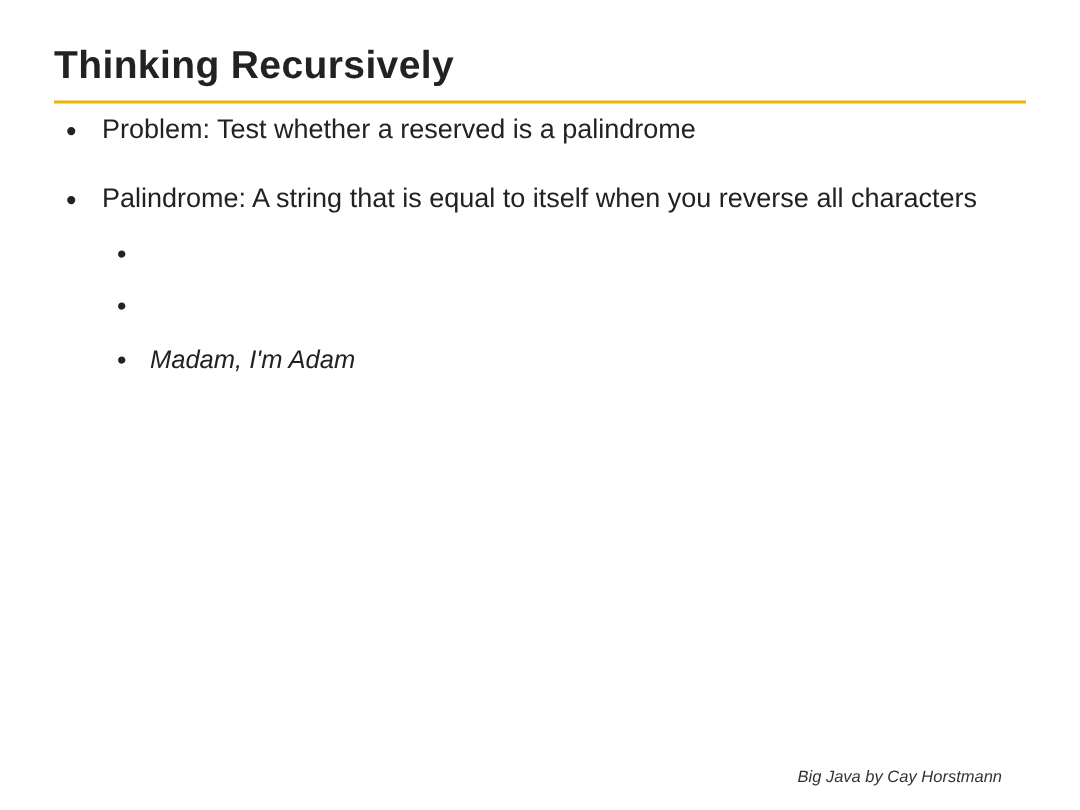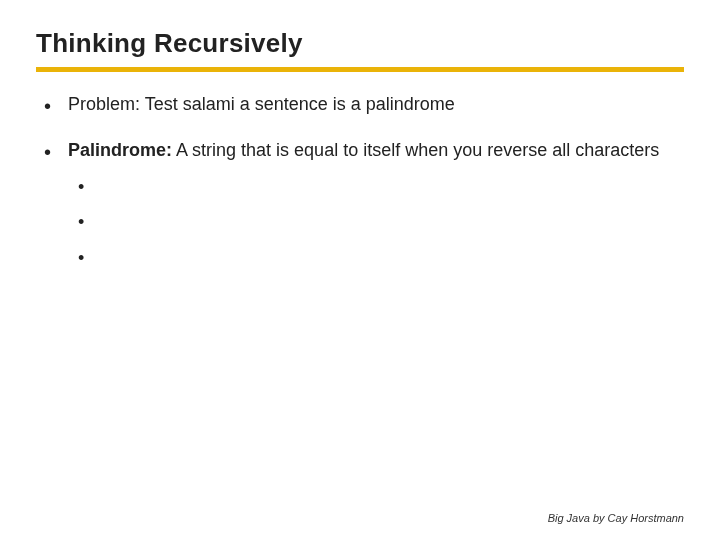--- a/index.html
+++ b/index.html
@@ -21,23 +21,23 @@
       width: 720px;
       height: 540px;
       background: #ffffff;
       padding: 28px 36px 20px 36px;
       display: flex;
       flex-direction: column;
       position: relative;
     }
 
     .title-section {
-      border-bottom: 5px solid #eab308;
+      border-bottom: 2px solid #eab308;
       padding-bottom: 8px;
-      margin-bottom: 20px;
+      margin-bottom: 5px;
     }
 
     .title {
       font-size: 26px;
       font-weight: bold;
       color: #222222;
       letter-spacing: 0.01em;
     }
 
     .content-area {
@@ -60,21 +60,21 @@
       line-height: 1.4;
       color: #222222;
       margin-right: 4px;
     }
 
     .bullet-text {
       flex: 1;
     }
 
     .bold-label {
-      font-weight: bold;
+      font-weight: normal;
     }
 
     .sub-bullets {
       margin-top: 12px;
       margin-left: 10px;
     }
 
     .sub-bullet-item {
       display: flex;
       align-items: flex-start;
@@ -92,21 +92,21 @@
       margin-right: 4px;
     }
 
     .sub-bullet-text {
       font-style: italic;
     }
 
     .footer {
       position: absolute;
       bottom: 16px;
-      right: 36px;
+      right: 52px;
       text-align: center;
     }
 
     .footer-book {
       font-size: 11px;
       color: #333333;
       font-style: italic;
     }
 
     .footer-copyright {
@@ -121,38 +121,39 @@
 
   <div class="title-section">
     <h1 class="title">Thinking Recursively</h1>
   </div>
 
   <div class="content-area">
 
     <div class="bullet-item">
       <span class="bullet-dot">•</span>
       <span class="bullet-text">
-        <span>Problem: Test salami a sentence is a palindrome</span>
+        <span>Problem: Test whether a reserved is a palindrome</span>
       </span>
     </div>
 
     <div class="bullet-item">
       <span class="bullet-dot">•</span>
       <span class="bullet-text">
         <span class="bold-label">Palindrome:</span><span> A string that is equal to itself when you reverse all characters</span>
 
         <div class="sub-bullets">
           <div class="sub-bullet-item">
             <span class="sub-bullet-dot">•</span>
           </div>
           <div class="sub-bullet-item">
             <span class="sub-bullet-dot">•</span>
           </div>
           <div class="sub-bullet-item">
             <span class="sub-bullet-dot">•</span>
+            <span class="sub-bullet-text">Madam, I'm Adam</span>
           </div>
         </div>
       </span>
     </div>
 
   </div>
 
   <div class="footer">
     <div class="footer-book">Big Java by Cay Horstmann</div>
   </div>

